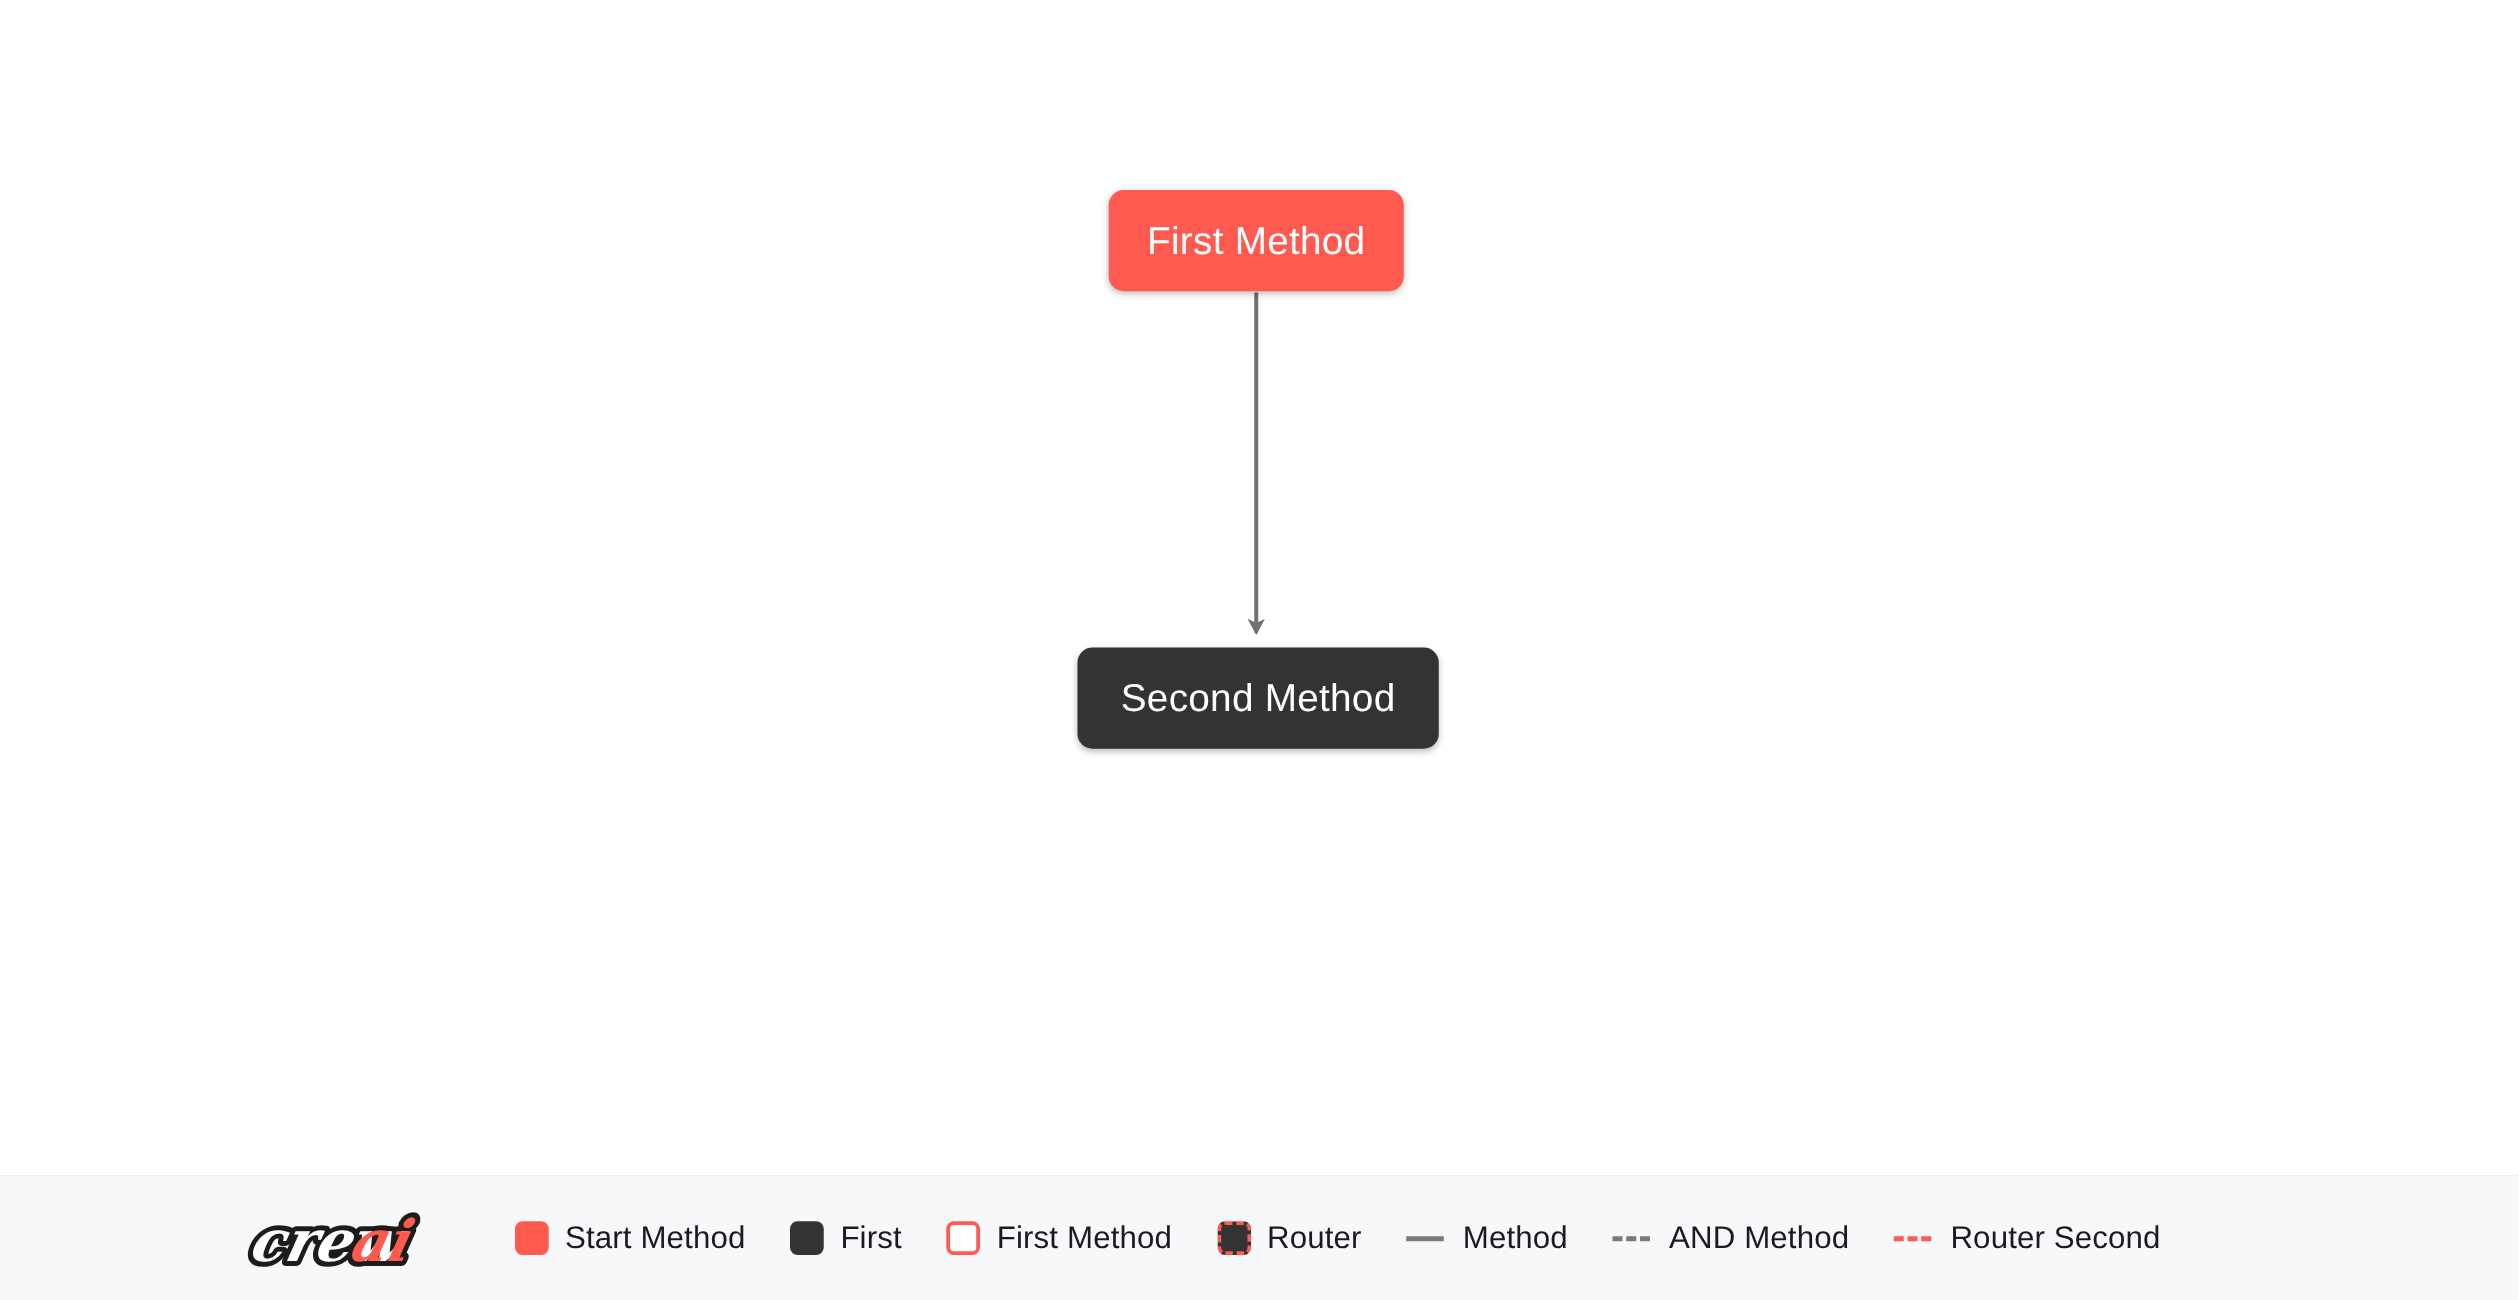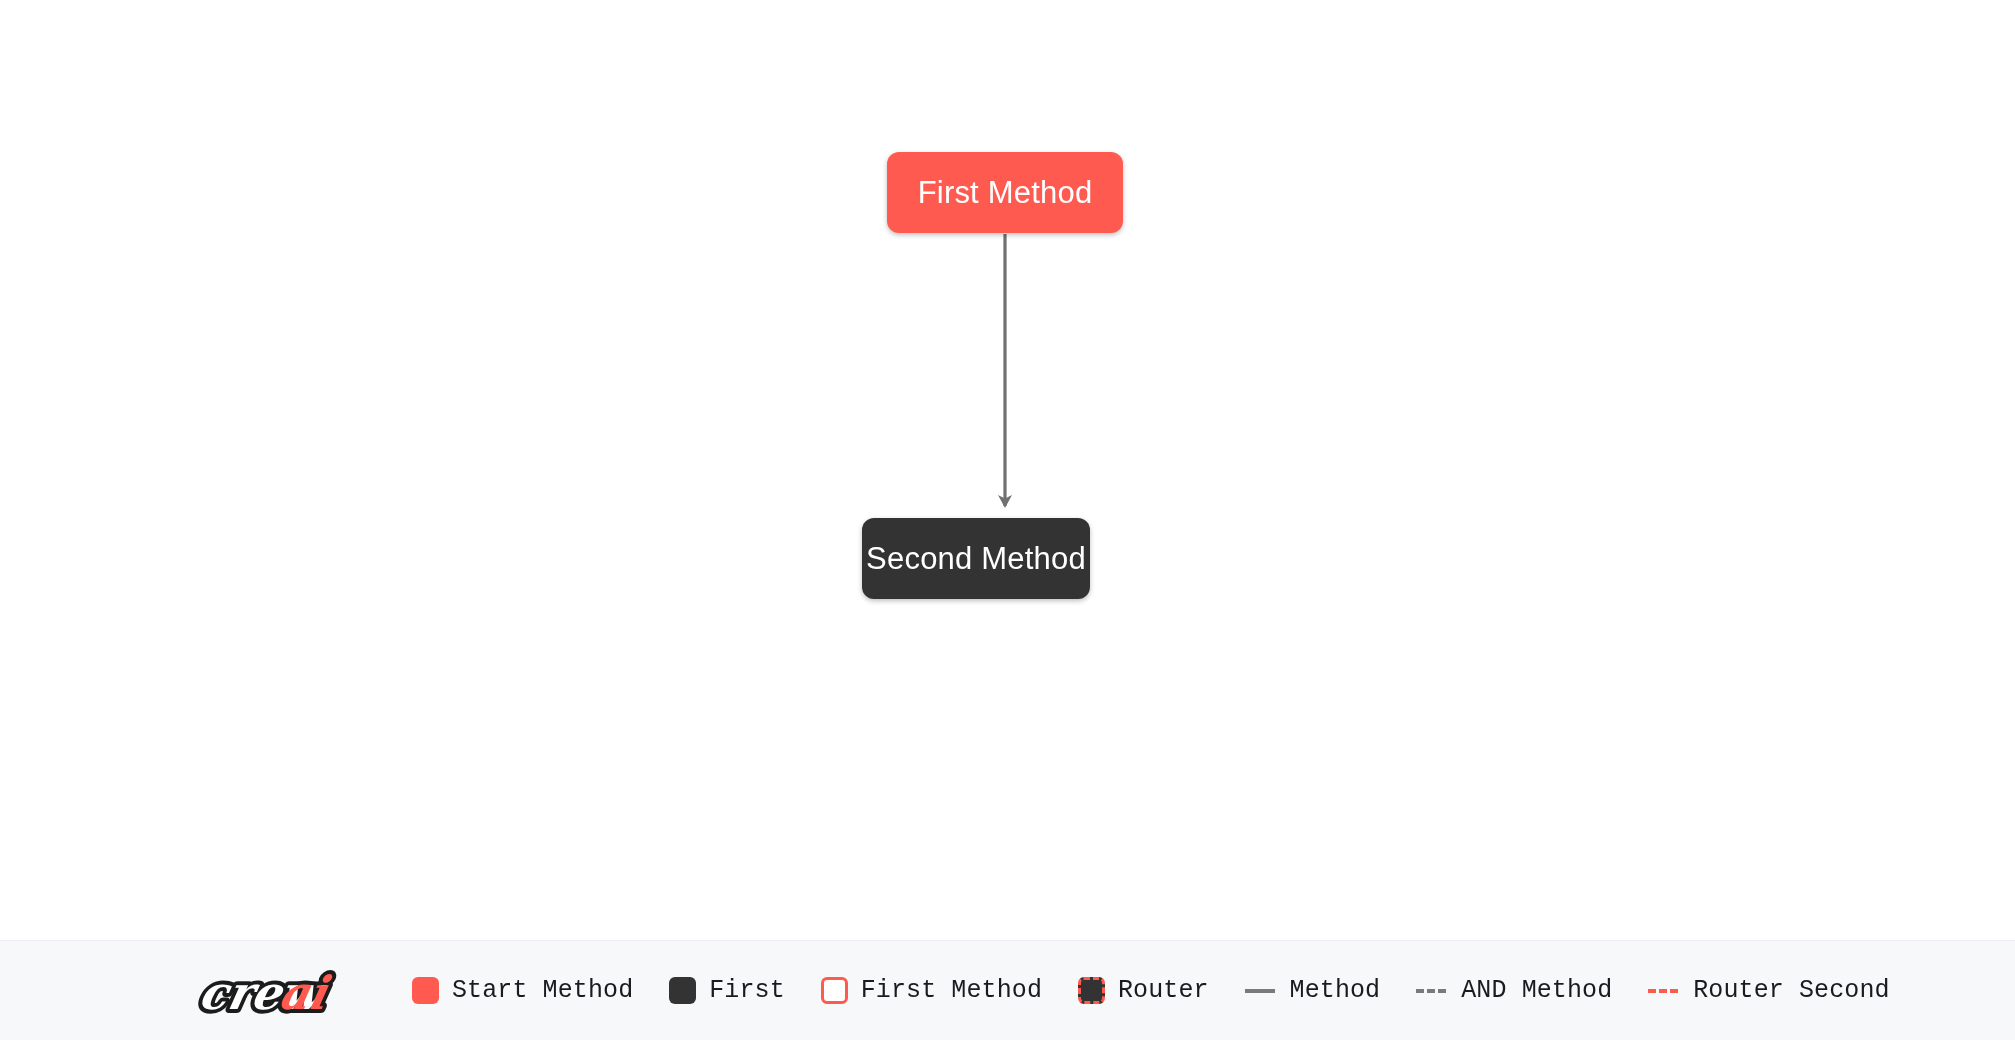--- a/index.html
+++ b/index.html
@@ -39,21 +39,21 @@
     font-size:31px;
     letter-spacing:.2px;
     white-space:nowrap;
     box-shadow:0 2px 5px rgba(0,0,0,.25);
     user-select:none;
   }
   .node-start  { background:#ff5a50; }
   .node-method { background:#333333; }
 
   #node-first  { left:887px; top:152px;  width:236px; height:81px; }
-  #node-second { left:862px; top:518px;  width:228px; height:81px; }
+  #node-second { left:862px; top:518px;  width:289px; height:81px; }
 
   
   #legend-bar {
     position:absolute;
     left:0; top:940px;
     width:2015px; height:100px;
     background:#f7f8fa;
     border-top:1px solid #eceef1;
     display:flex;
     align-items:center;
@@ -72,21 +72,20 @@
   .legend-item {
     display:flex;
     align-items:center;
     gap:13px;
     white-space:nowrap;
   }
   .legend-label {
     font-size:25px;
     color:#1b1b1f;
     letter-spacing:.1px;
-    font-family:Liberation Mono, monospace;
   }
   .swatch {
     width:27px; height:27px;
     border-radius:6px;
     flex:0 0 auto;
   }
   .sw-start  { background:#ff5a50; }
   .sw-method { background:#333333; }
   .sw-crew   { background:#ffffff; border:3px solid #ff5a50; }
   .sw-router { background:#333333; border:3px dashed #ff5a50; }

